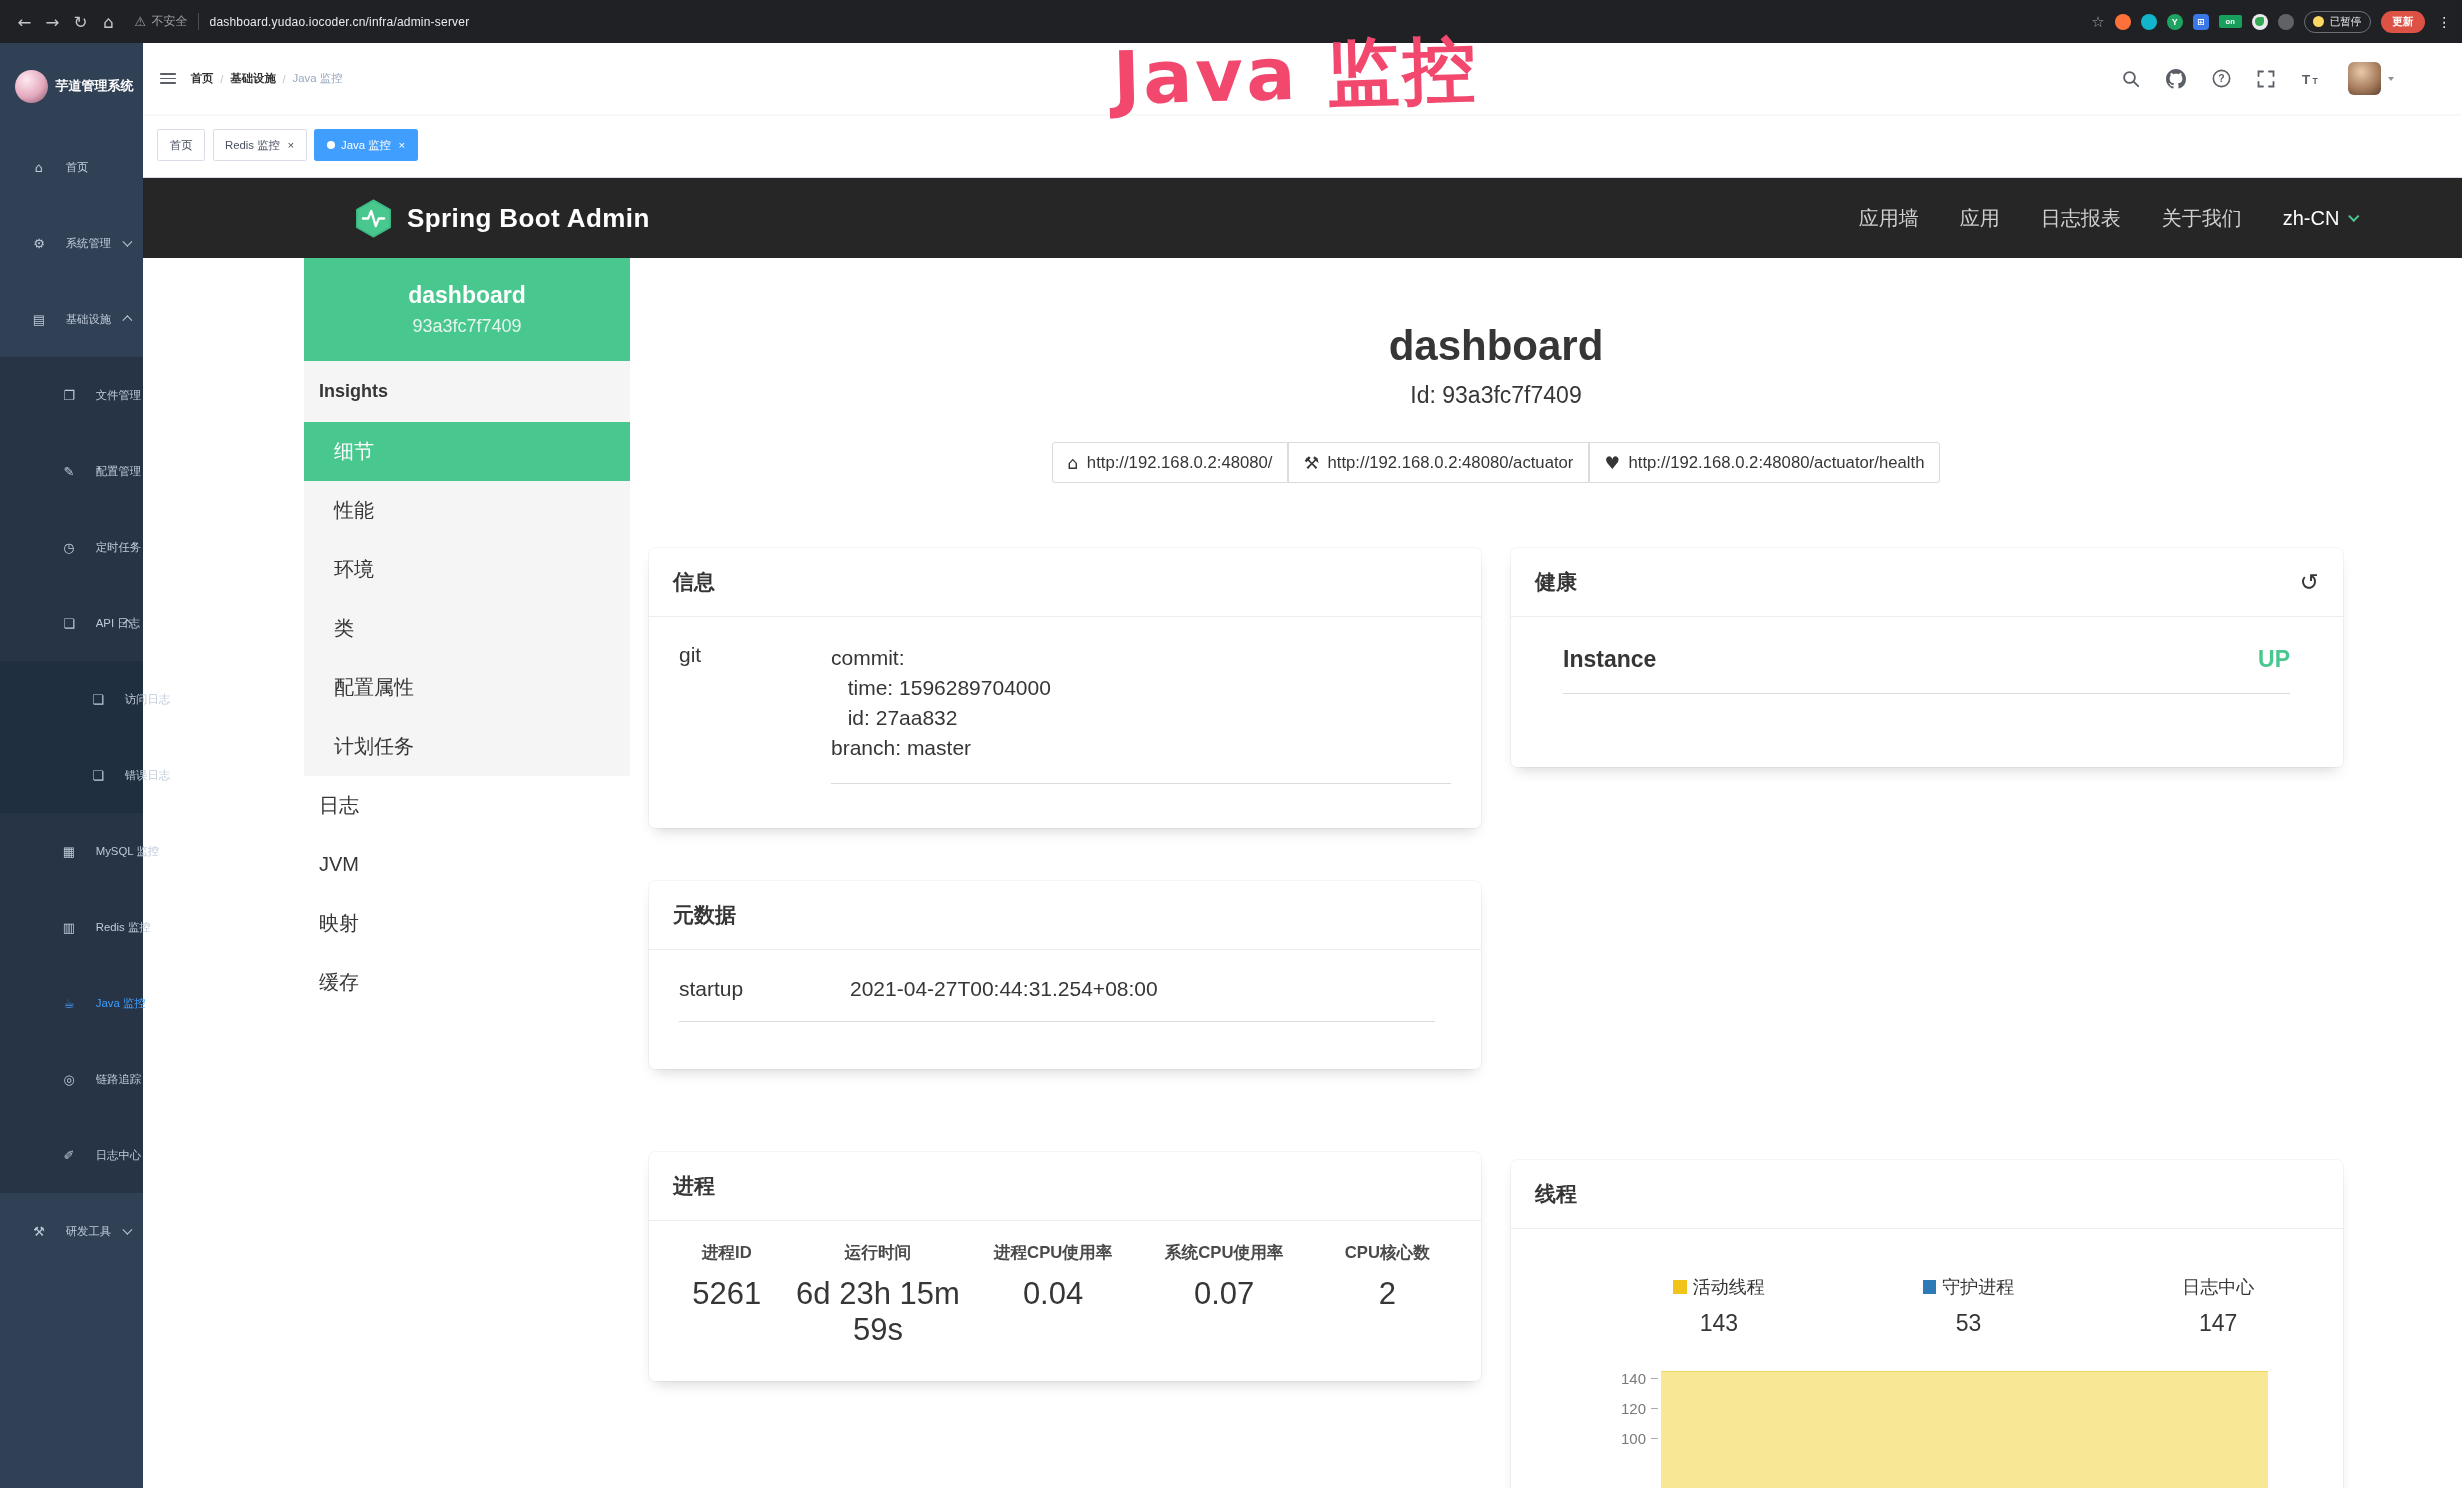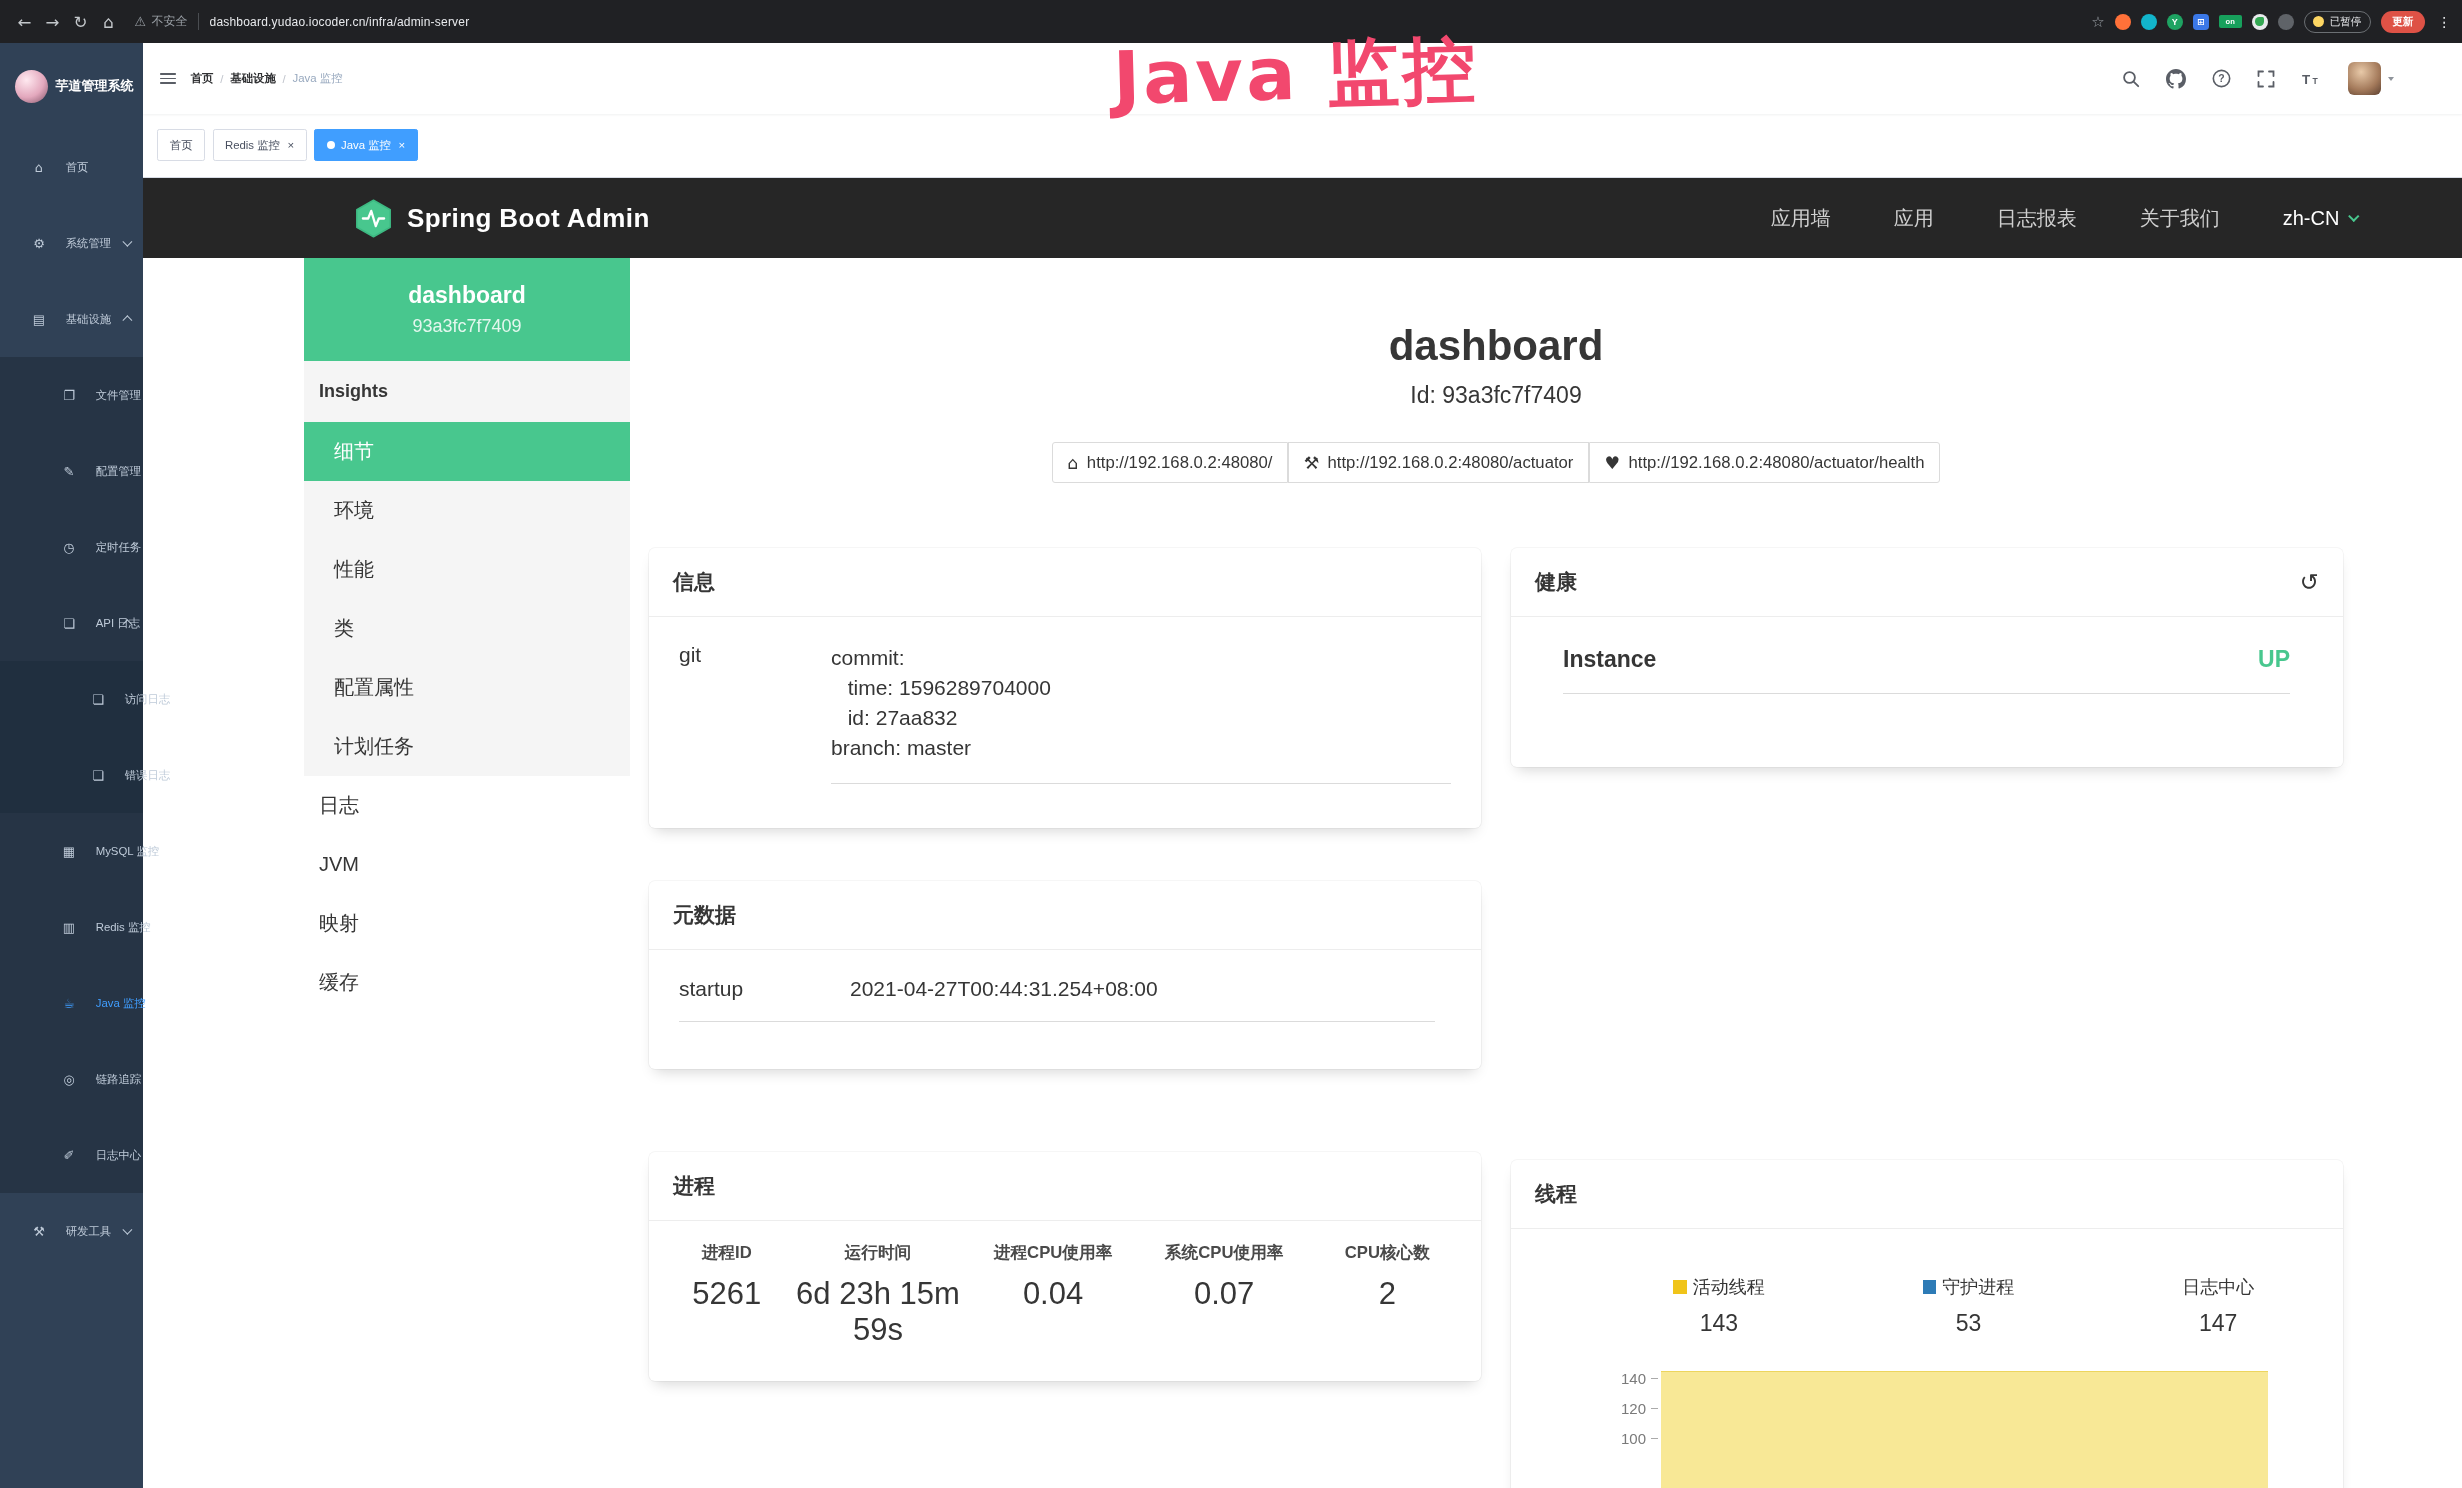--- a/index.html
+++ b/index.html
@@ -98,21 +98,21 @@
   .tag.active { background: #409eff; border-color: #409eff; color: #fff; }
   .tag.active .dot { display: inline-block; }
 
   
   .sba { position: absolute; top: 135px; left: 0; right: 0; bottom: 0; background: #fef9c3; overflow: hidden; }
   .sba-nav { height: 80px; background: #262626; display: flex; align-items: center;
              padding: 0 106px 0 210px; }
   .sba-brand { display: flex; align-items: center; gap: 13px; }
   .sba-brand-title { color: #fff; font-weight: 700; font-size: 26px; letter-spacing: 0.4px; }
   .sba-nav .spacer { flex: 1; }
-  .sba-links { display: flex; align-items: center; gap: 63px; margin-left: 48px; }
+  .sba-links { display: flex; align-items: center; gap: 41px; margin-left: 48px; }
   .sba-link { color: #cfcfcf; font-size: 20px; }
   .sba-locale { color: #fff; font-size: 20px; display: flex; align-items: center; gap: 8.3px; }
   .sba-locale .chev2 { width: 8.3px; height: 8.3px; border-right: 2.3px solid #48c78e; border-bottom: 2.3px solid #48c78e;
                        transform: rotate(45deg) translateY(-2.3px); }
 
   .sba-body { position: absolute; top: 80px; left: 0; right: 0; bottom: 0; background: #fff; overflow: hidden; }
 
   .sba-side { position: absolute; left: 161px; top: 0; width: 326px; }
   .inst-head { height: 103px; background: #48c78e; color: #fff; display: flex; flex-direction: column;
                align-items: center; justify-content: center; gap: 6.8px; }
@@ -390,22 +390,22 @@
     <div class="sba-body">
 
       <aside class="sba-side">
         <div class="inst-head">
           <span class="inst-name">dashboard</span>
           <span class="inst-id">93a3fc7f7409</span>
         </div>
         <div class="menu-group">
           <div class="menu-label">Insights</div>
           <div class="sba-item active">细节</div>
+          <div class="sba-item">性能</div>
           <div class="sba-item">环境</div>
-          <div class="sba-item">性能</div>
           <div class="sba-item">类</div>
           <div class="sba-item">配置属性</div>
           <div class="sba-item">计划任务</div>
         </div>
         <div class="sba-root">
           <div class="sba-item">日志</div>
           <div class="sba-item">JVM</div>
           <div class="sba-item">映射</div>
           <div class="sba-item">缓存</div>
         </div>

